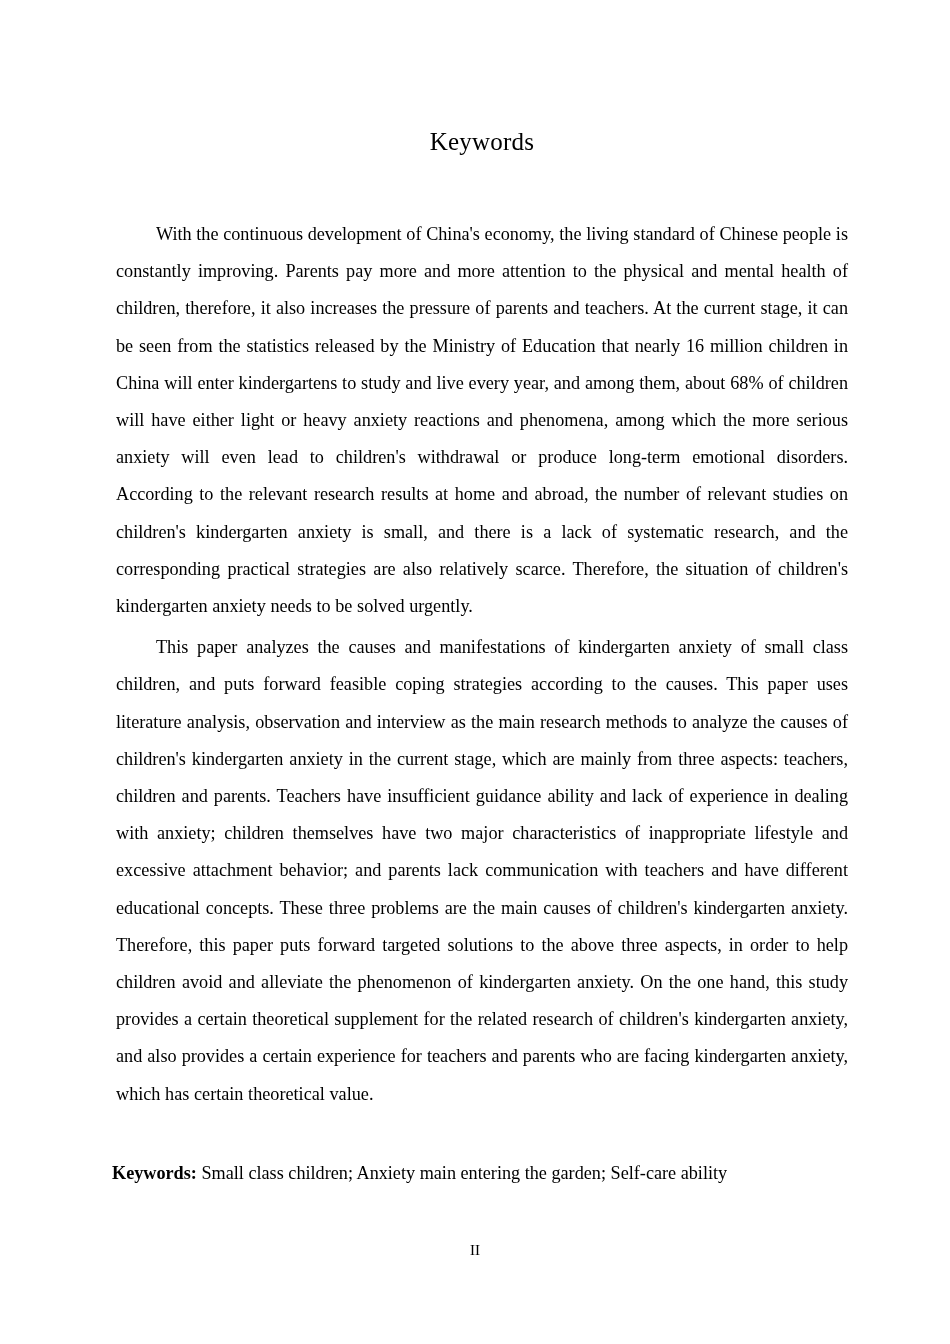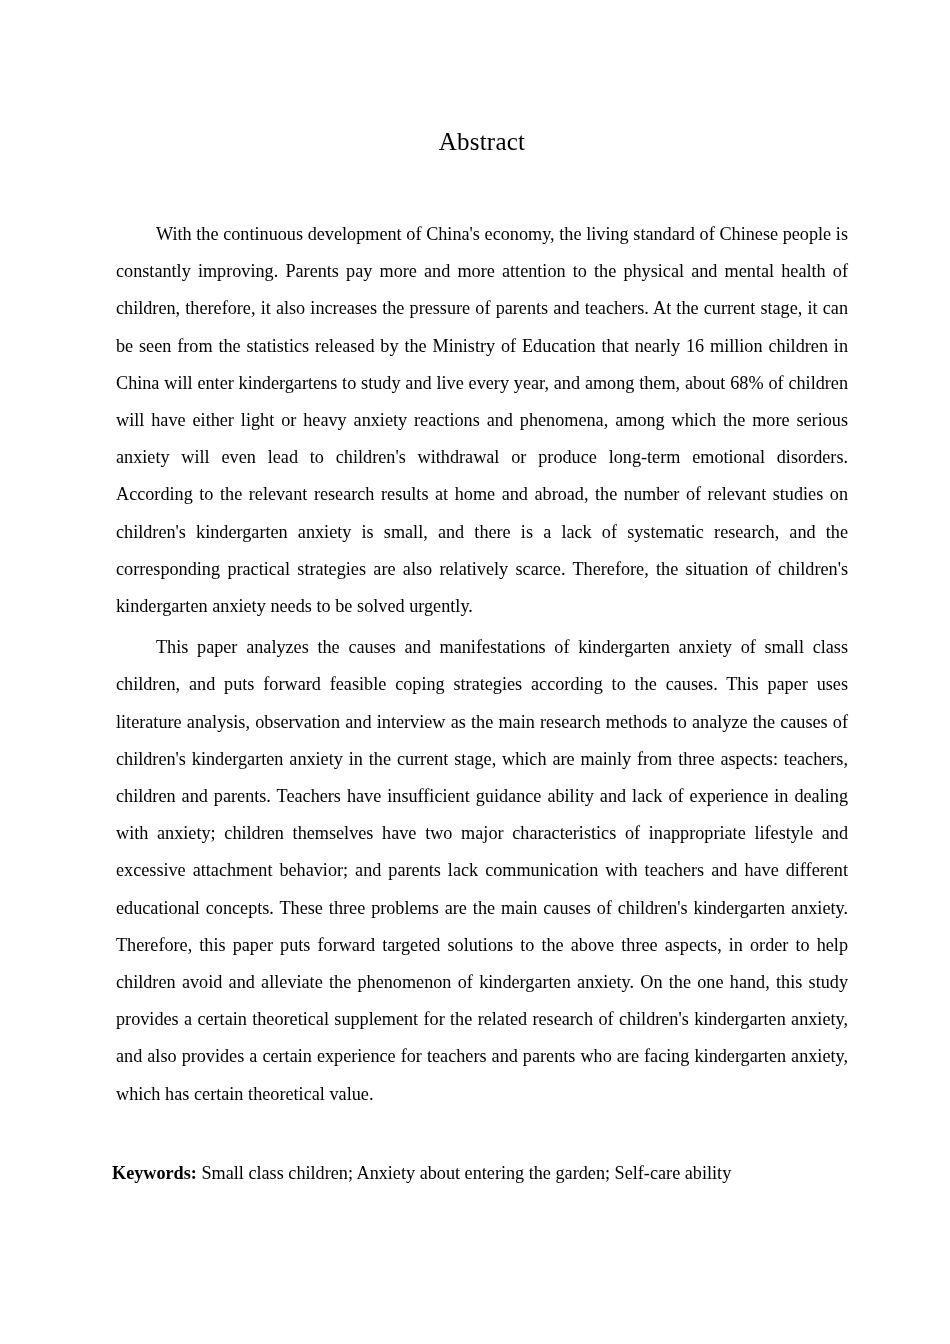--- a/index.html
+++ b/index.html
@@ -75,25 +75,26 @@
     line-height: 1;
   }
 </style>
 </head>
 <body>
 
 <div class="page">
 
   <div class="content">
 
-    <h1 class="page-title">Abstract</h1>
+    <h1 class="page-title">Keywords</h1>
 
     <div class="body-block">
       <p class="para">With the continuous development of China's economy, the living standard of Chinese people is constantly improving. Parents pay more and more attention to the physical and mental health of children, therefore, it also increases the pressure of parents and teachers. At the current stage, it can be seen from the statistics released by the Ministry of Education that nearly 16 million children in China will enter kindergartens to study and live every year, and among them, about 68% of children will have either light or heavy anxiety reactions and phenomena, among which the more serious anxiety will even lead to children's withdrawal or produce long-term emotional disorders. According to the relevant research results at home and abroad, the number of relevant studies on children's kindergarten anxiety is small, and there is a lack of systematic research, and the corresponding practical strategies are also relatively scarce. Therefore, the situation of children's kindergarten anxiety needs to be solved urgently.</p>
       <p class="para">This paper analyzes the causes and manifestations of kindergarten anxiety of small class children, and puts forward feasible coping strategies according to the causes. This paper uses literature analysis, observation and interview as the main research methods to analyze the causes of children's kindergarten anxiety in the current stage, which are mainly from three aspects: teachers, children and parents. Teachers have insufficient guidance ability and lack of experience in dealing with anxiety; children themselves have two major characteristics of inappropriate lifestyle and excessive attachment behavior; and parents lack communication with teachers and have different educational concepts. These three problems are the main causes of children's kindergarten anxiety. Therefore, this paper puts forward targeted solutions to the above three aspects, in order to help children avoid and alleviate the phenomenon of kindergarten anxiety. On the one hand, this study provides a certain theoretical supplement for the related research of children's kindergarten anxiety, and also provides a certain experience for teachers and parents who are facing kindergarten anxiety, which has certain theoretical value.</p>
     </div>
 
-    <p class="keywords"><span class="keywords-label">Keywords:</span><span class="keywords-value"> Small class children; Anxiety about entering the garden; Self-care ability</span></p>
+    <p class="keywords"><span class="keywords-label">Keywords:</span><span class="keywords-value"> Small class children; Anxiety main entering the garden; Self-care ability</span></p>
 
   </div>
 
+  <div class="page-number">II</div>
 
 </div>
 
 </body></html>

